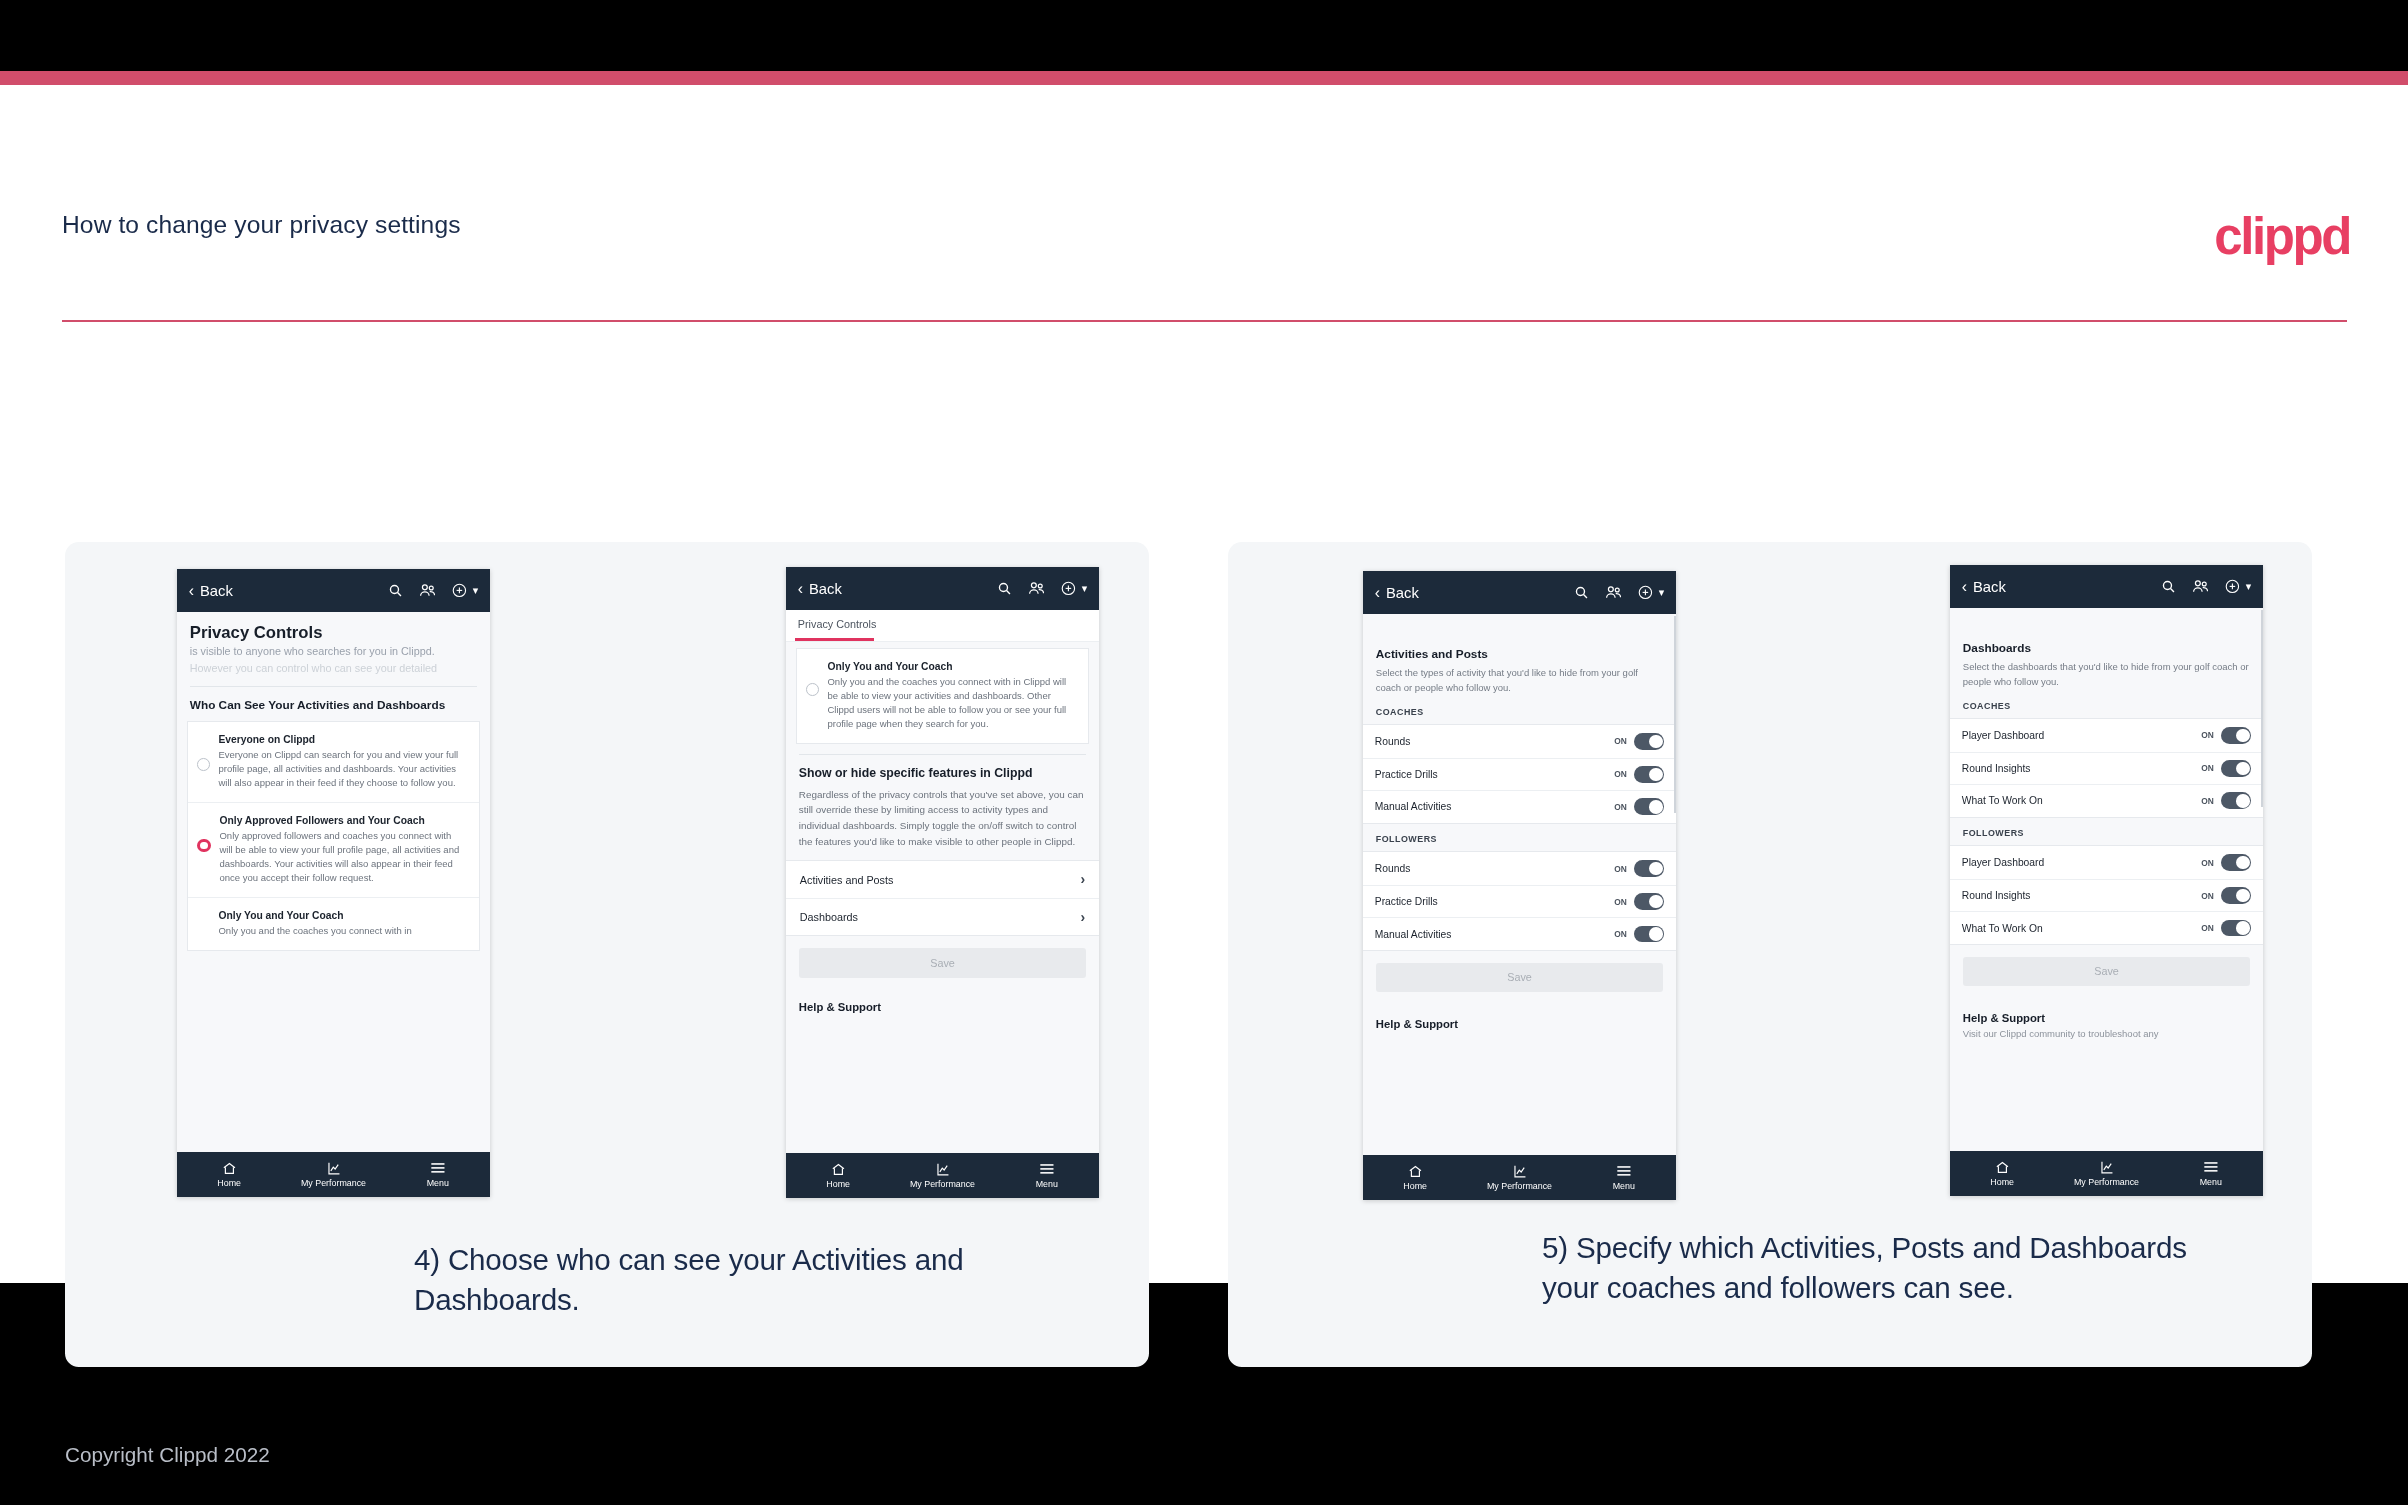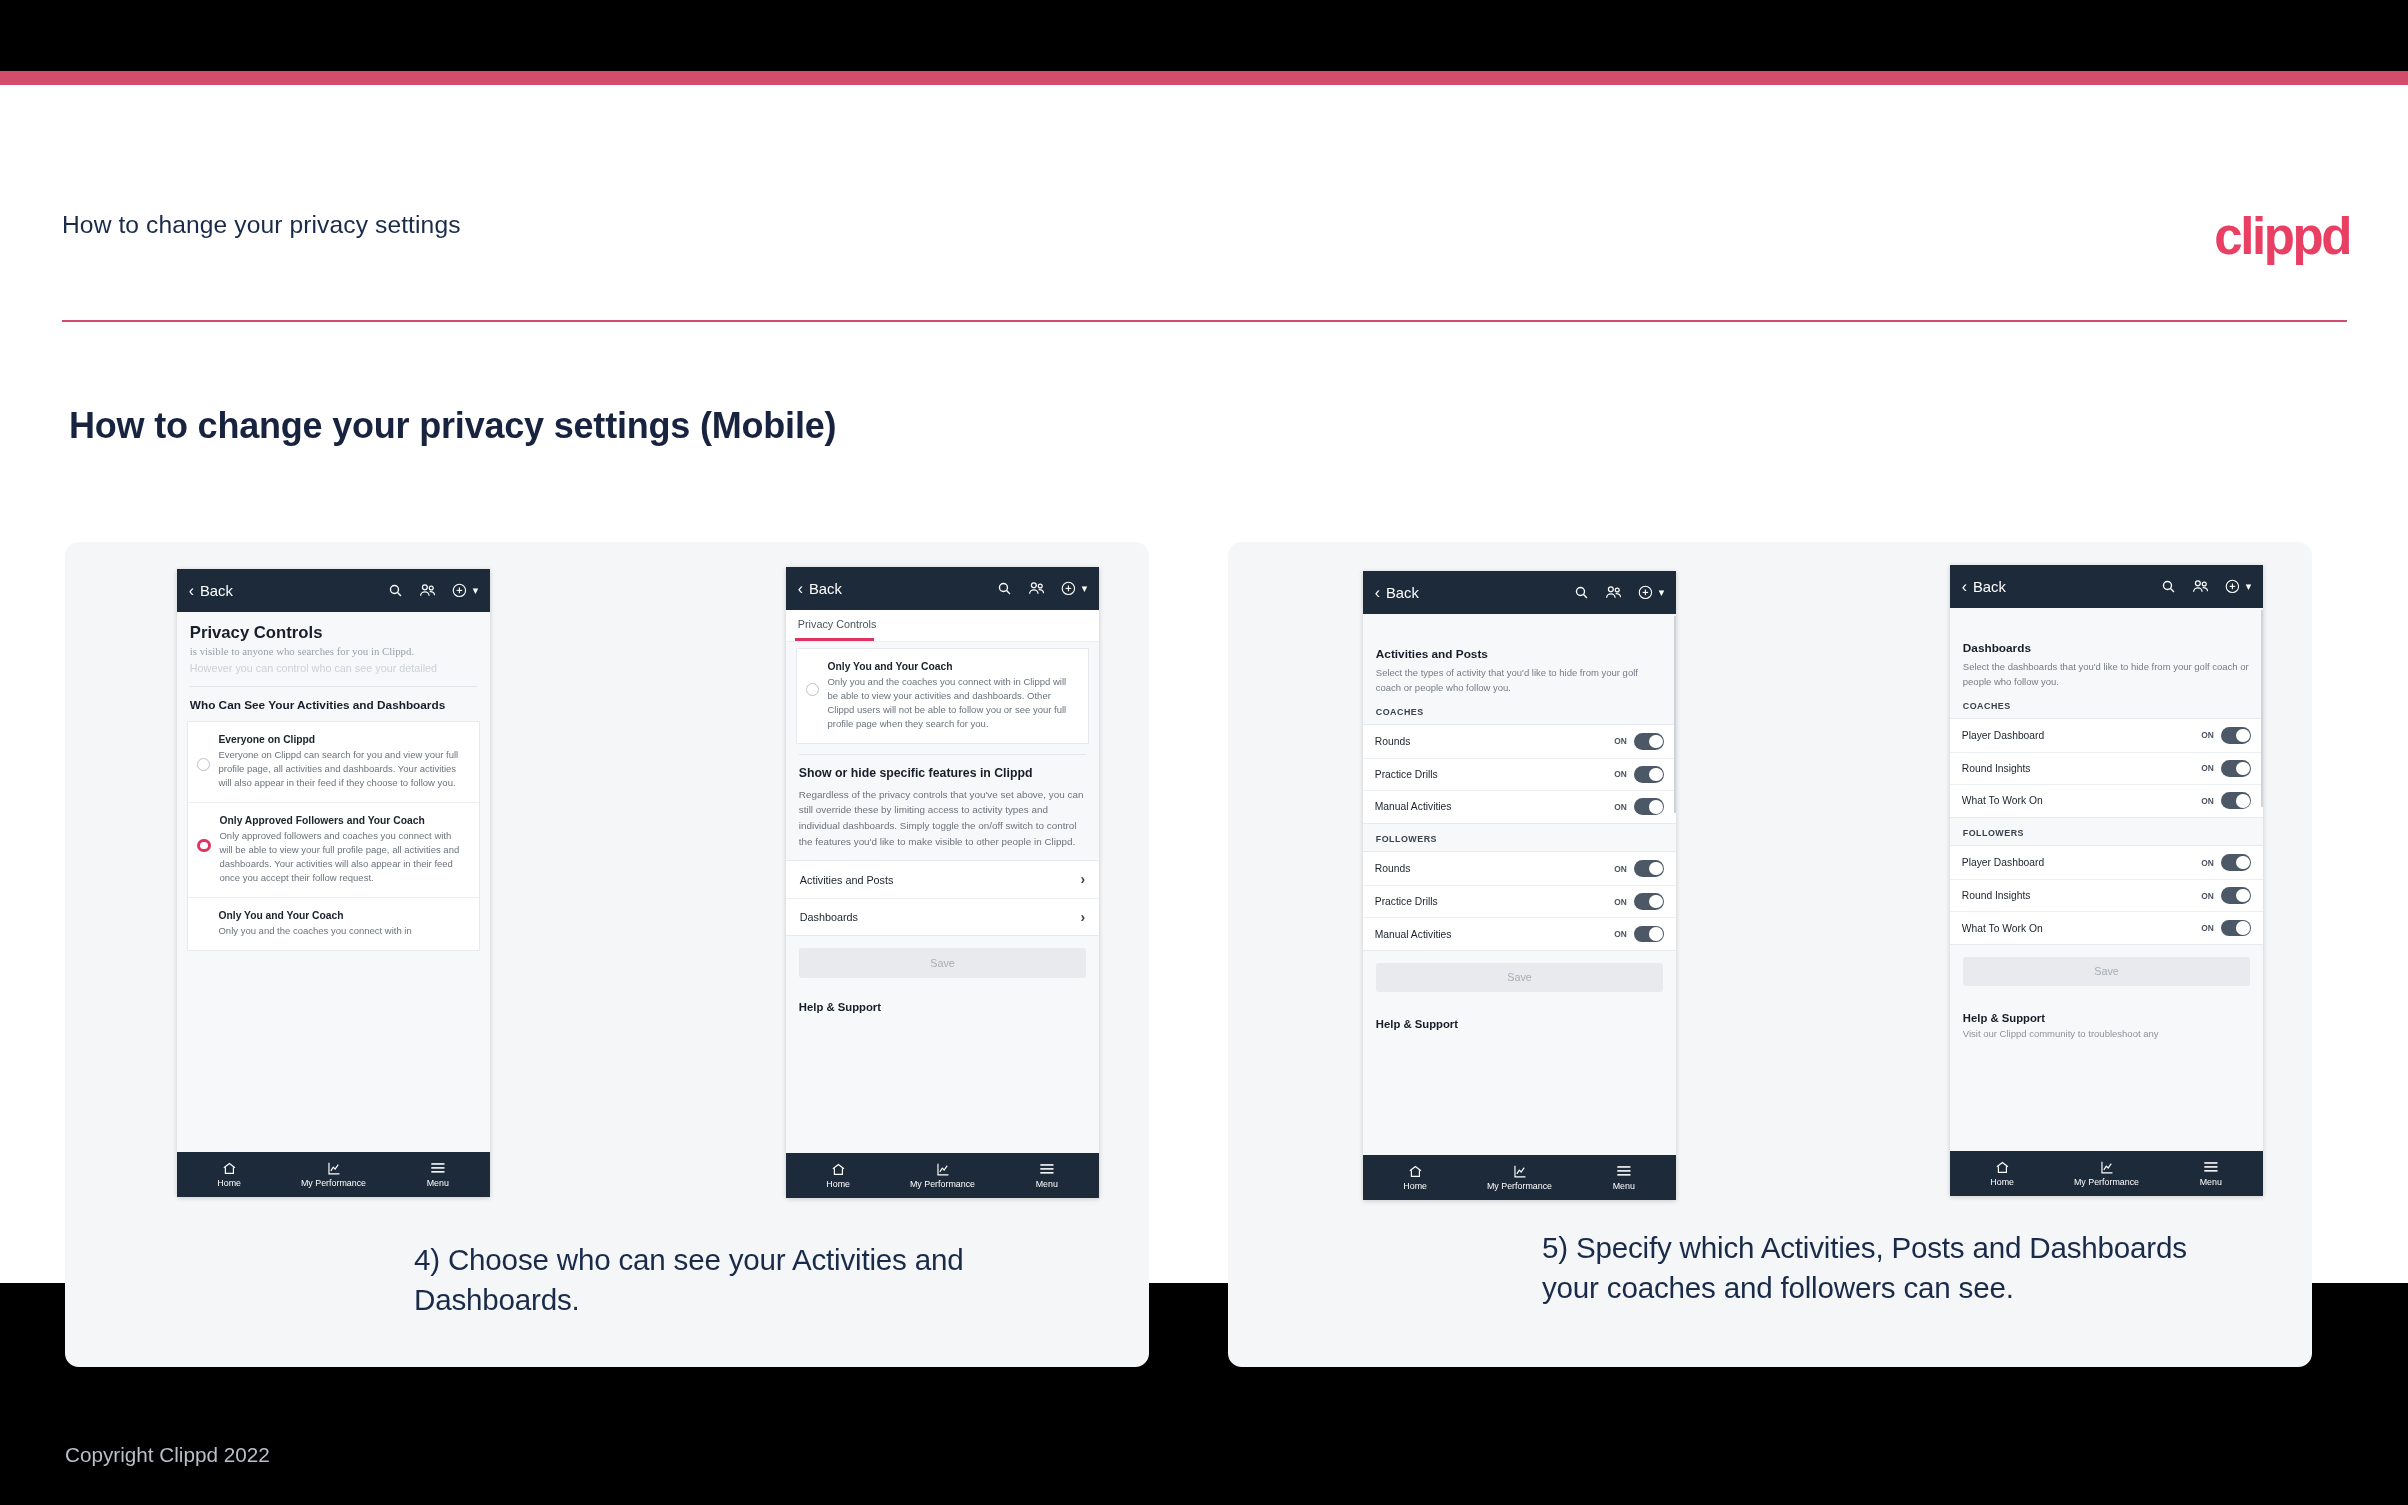--- a/index.html
+++ b/index.html
@@ -82,21 +82,21 @@
     position:absolute; right:11.8px; top:0; height:43px;
     display:flex; align-items:center; gap:16.7px;
   }
   .ph-nav-icons svg { display:block; }
   .caret { font-size:10.8px; margin-left:-10.8px; color:#fff; }
 
   .ph-body { position:relative; background:#f7f8fa; }
 
   .ph-h1 { font-size:16.7px; font-weight:bold; color:#171e29; }
   .ph-para { font-size:10.8px; line-height:1.58; color:#3a4350; }
-  .fade1 { color:#9aa1ac;font-family:Liberation Serif, serif; }
+  .fade1 { color:#9aa1ac; }
   .fade2 { color:#ccd1d7; }
 
   .hr { height:1px; background:#e2e6ea; }
 
   .sect-title { font-size:11.8px; font-weight:bold; color:#171e29; }
 
   .opt-card { background:#fff; border:1px solid #e6e9ed; }
   .opt-row { display:flex; padding:11.8px 12.8px 11.8px 8.9px; gap:8.9px; align-items:flex-start; }
   .opt-row + .opt-row { border-top:1px solid #eceff2; }
   .radio {
@@ -167,21 +167,20 @@
   <div class="top-black"></div>
   <div class="accent-stripe"></div>
   <div class="bottom-black"></div>
 
   <div class="slide">
 
     <div class="hdr-title">How to change your privacy settings</div>
     <div class="logo">clippd</div>
     <div class="hdr-rule"></div>
 
-    <div class="main-title">How to change your privacy settings (Mobile)</div>
 
     <div class="panel panel-left"></div>
 
     <div class="phone ph1">
       <div class="ph-nav">
         <div class="ph-back">
           <span class="chev-l">‹</span>
           <span>Back</span>
         </div>
         <div class="ph-nav-icons">

